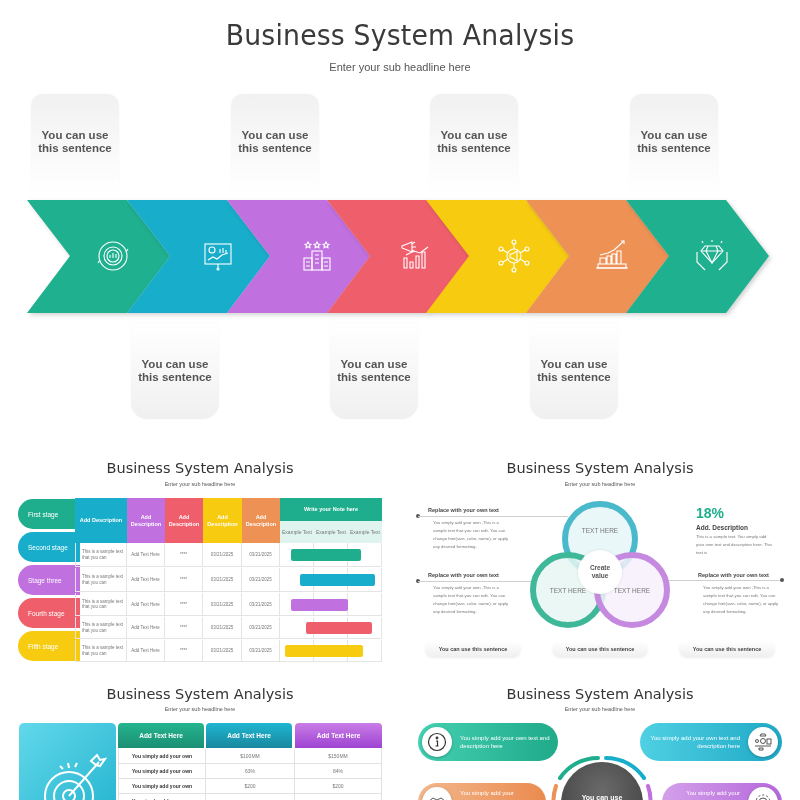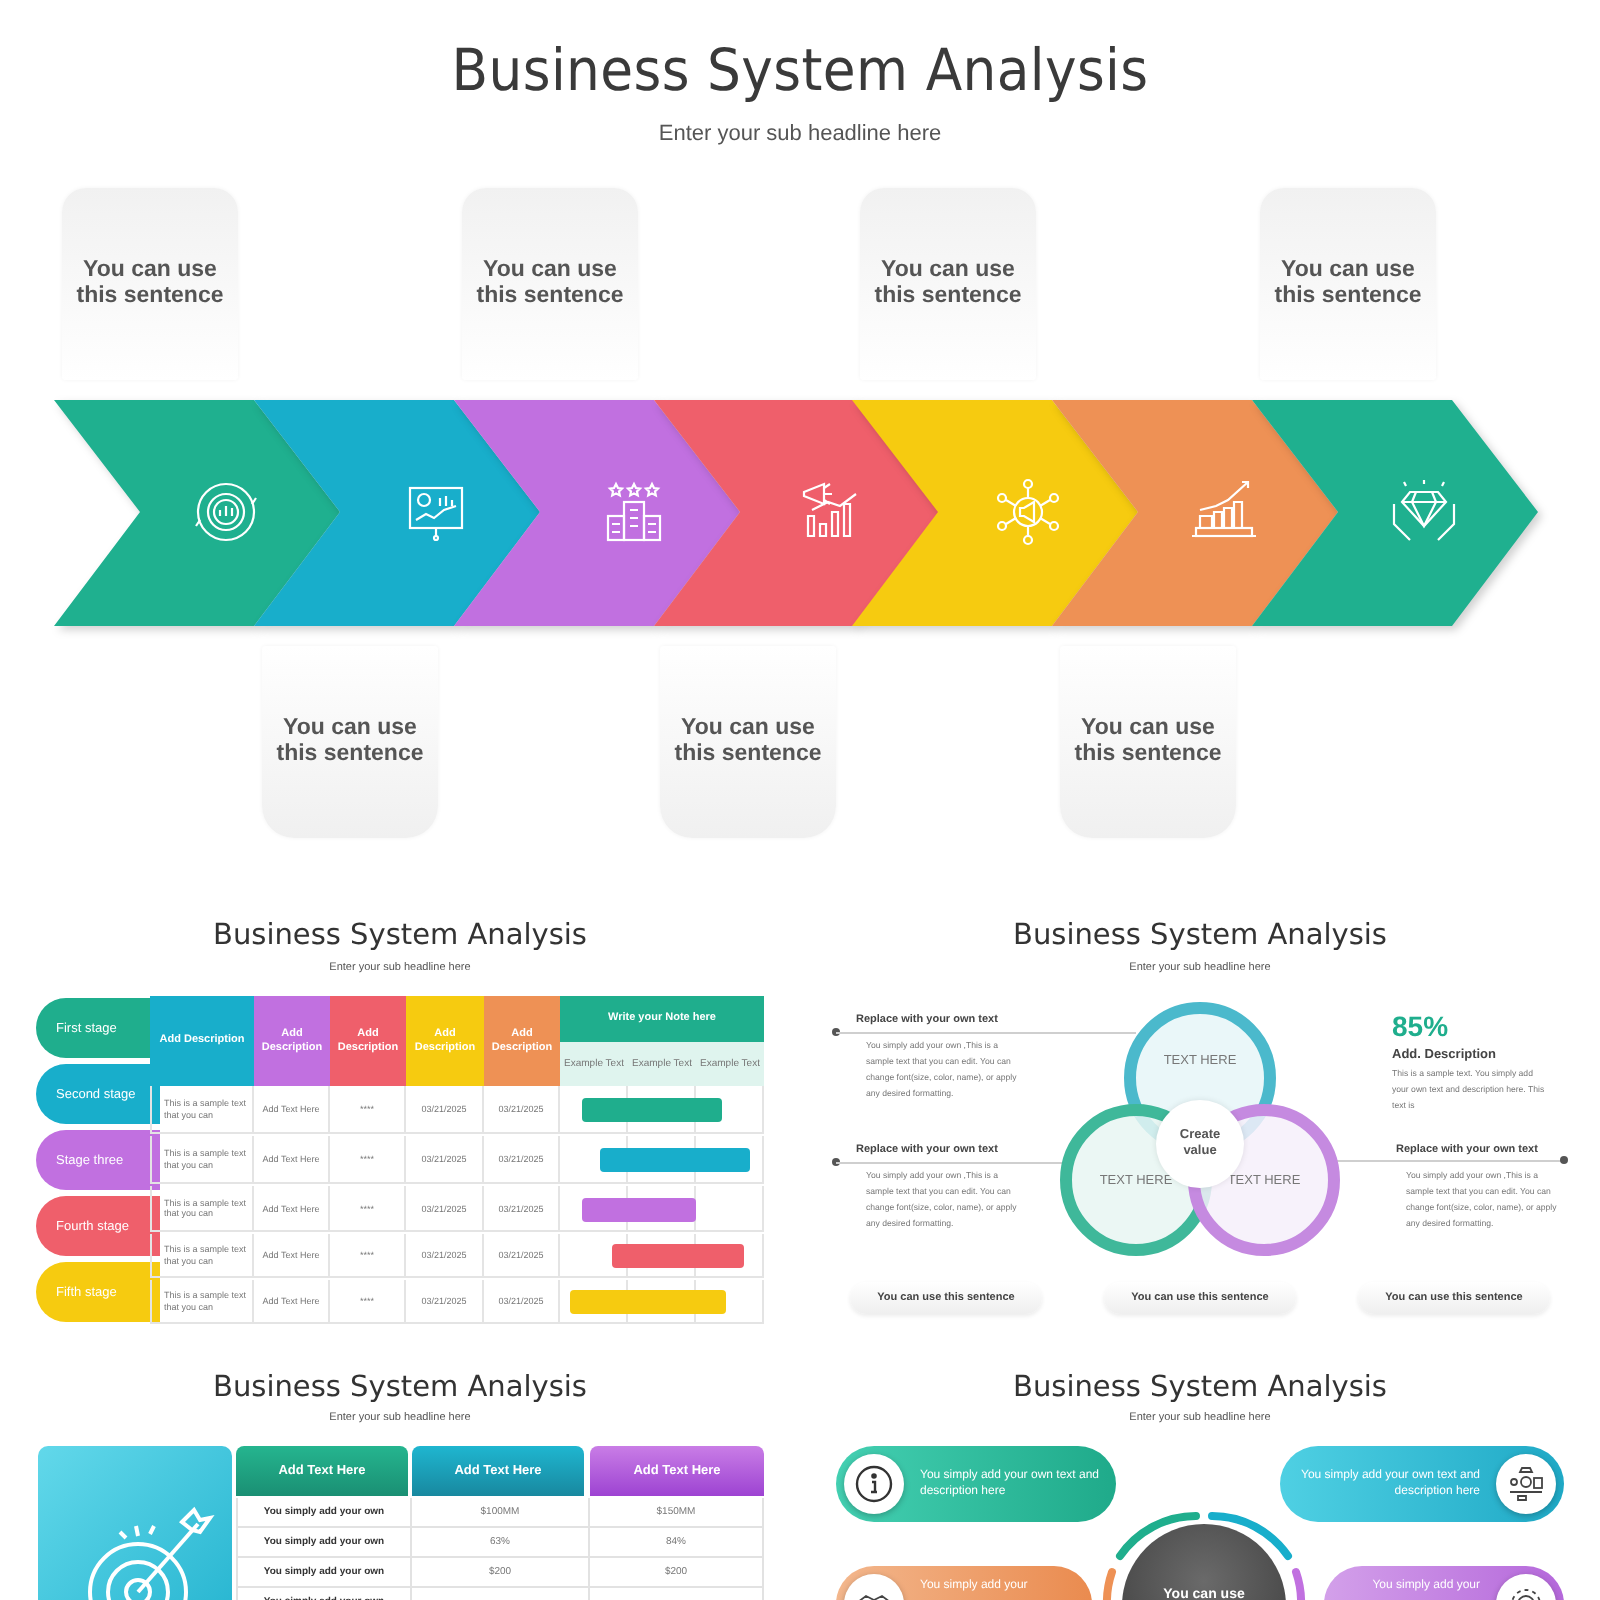--- a/index.html
+++ b/index.html
@@ -227,21 +227,21 @@
   <div class="v-dot" style="left:416px; top:514px;"></div>
   <div class="v-line" style="left:418px; top:516px; width:150px;"></div>
   <div class="v-head" style="left:428px; top:507px;">Replace with your own text</div>
   <div class="v-text" style="left:433px; top:519px;">You simply add your own ,This is a sample text that you can edit. You can change font(size, color, name), or apply any desired formatting.</div>
 
   <div class="v-dot" style="left:416px; top:579px;"></div>
   <div class="v-line" style="left:418px; top:581px; width:115px;"></div>
   <div class="v-head" style="left:428px; top:572px;">Replace with your own text</div>
   <div class="v-text" style="left:433px; top:584px;">You simply add your own ,This is a sample text that you can edit. You can change font(size, color, name), or apply any desired formatting.</div>
 
-  <div class="abs" style="left:696px; top:505px; font-size:14px; font-weight:bold; color:#1fae8d;">85%</div>
+  <div class="abs" style="left:696px; top:505px; font-size:14px; font-weight:bold; color:#1fae8d;">18%</div>
   <div class="abs" style="left:696px; top:524px; font-size:6.5px; font-weight:bold; color:#444;">Add. Description</div>
   <div class="v-text" style="left:696px; top:533px; width:78px;">This is a sample text. You simply add your own text and description here. This text is</div>
 
   <div class="v-line" style="left:664px; top:580px; width:118px;"></div>
   <div class="v-dot" style="left:780px; top:578px;"></div>
   <div class="v-head" style="left:698px; top:572px;">Replace with your own text</div>
   <div class="v-text" style="left:703px; top:584px;">You simply add your own ,This is a sample text that you can edit. You can change font(size, color, name), or apply any desired formatting.</div>
 
   <div class="v-circle" style="left:562px; top:501px; width:76px; height:76px; border:6px solid #4bb9cc; background:rgba(232,246,248,0.9); align-items:flex-start; padding-top:20px;">TEXT HERE</div>
   <div class="v-circle" style="left:530px; top:552px; width:76px; height:76px; border:6px solid #3fb89a; background:rgba(232,246,242,0.85);">TEXT HERE</div>

